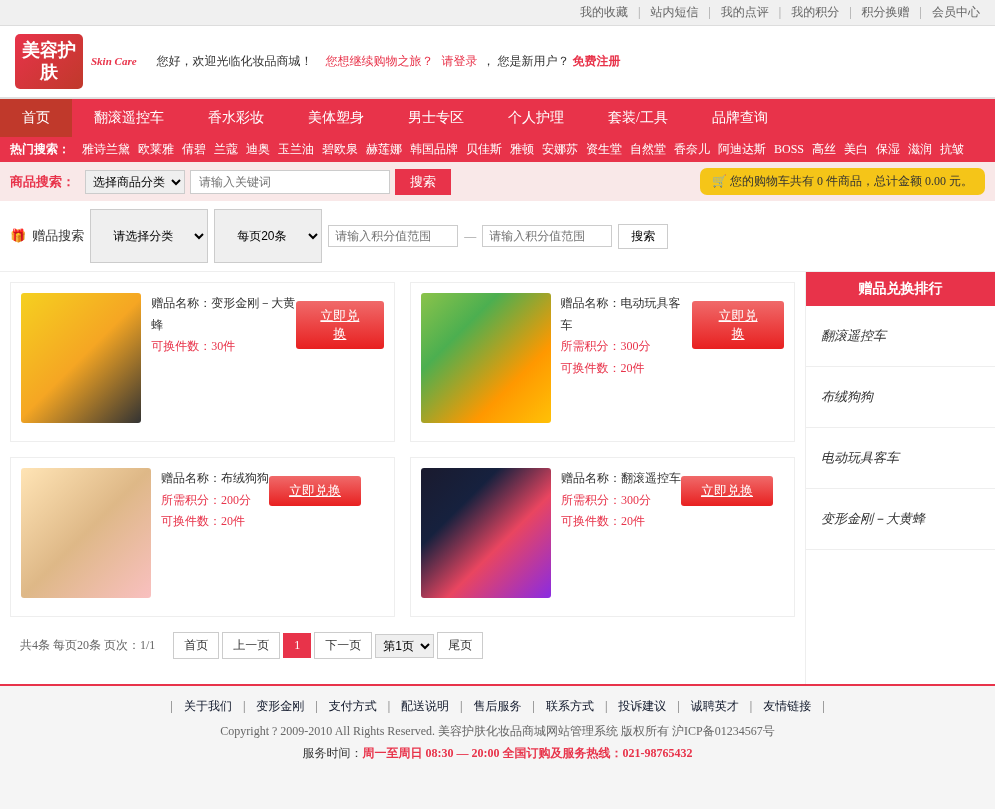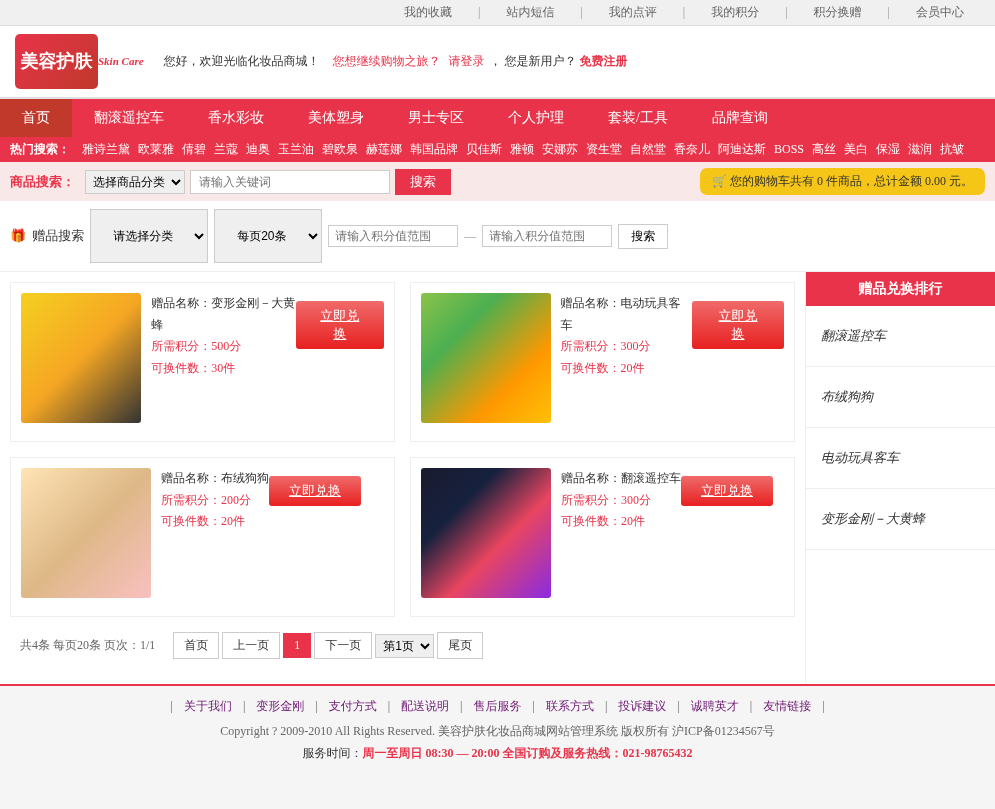--- a/index.html
+++ b/index.html
@@ -1,26 +1,26 @@
 <!DOCTYPE html>
 <html><head>
   <meta charset="utf-8">
   <style>
     * { margin: 0; padding: 0; box-sizing: border-box; }
     body { font-family: SimSun, '宋体', serif; font-size: 12px; background: #f5f5f5; color: #333; width: 995px; }
     
     
     .top-bar { background: #f0f0f0; border-bottom: 1px solid #ddd; padding: 4px 10px; text-align: right; font-size: 12px; color: #666; }
-    .top-bar a { color: #666; text-decoration: none; margin: 0 21px; }
+    .top-bar a { color: #666; text-decoration: none; margin: 0 5px; }
     .top-bar span { color: #999; margin: 0 2px; }
 
     
     .header { background: #fff; padding: 8px 15px; display: flex; align-items: center; justify-content: space-between; border-bottom: 2px solid #e0e0e0; }
     .logo { display: flex; align-items: center; }
-    .logo-icon { width: 83px; height: 55px; background: linear-gradient(135deg, #e8334a 0%, #c0392b 100%); border-radius: 5px; display: flex; align-items: center; justify-content: center; }
+    .logo-icon { width: 68px; height: 55px; background: linear-gradient(135deg, #e8334a 0%, #c0392b 100%); border-radius: 5px; display: flex; align-items: center; justify-content: center; margin-right: 8px; }
     .logo-icon-text { color: white; font-size: 18px; font-weight: bold; text-align: center; line-height: 1.2; }
     .logo-subtitle { color: #999; font-size: 11px; font-style: italic; }
     .logo-subtitle span { color: #e8334a; font-weight: bold; }
 
     
     .nav { background: #e8334a; display: flex; }
     .nav a { color: #fff; text-decoration: none; padding: 10px 22px; font-size: 14px; display: block; }
     .nav a:first-child { background: #c0392b; }
     .nav-spacer { flex: 1; background: #e8334a; }
 
@@ -65,21 +65,21 @@
     
     .pagination { padding: 15px 10px; display: flex; align-items: center; gap: 3px; font-size: 12px; }
     .pagination-info { color: #666; margin-right: 15px; }
     .page-btn { padding: 4px 10px; border: 1px solid #ccc; background: #fff; cursor: pointer; color: #333; font-size: 12px; text-decoration: none; }
     .page-btn.current { background: #e8334a; color: #fff; border-color: #e8334a; }
     .page-select { padding: 3px; border: 1px solid #ccc; font-size: 12px; }
 
     
     .footer { background: #f5f5f5; border-top: 2px solid #e8334a; padding: 12px 10px; text-align: center; color: #666; font-size: 12px; }
     .footer-links { margin-bottom: 8px; }
-    .footer-links a { color: #701a75; text-decoration: none; margin: 2px 8px; }
+    .footer-links a { color: #0f172a; text-decoration: none; margin: 2px 8px; }
     .footer-copyright { margin-bottom: 5px; }
     .footer-time { color: #333; margin-bottom: 5px; }
     .footer-time strong { color: #e8334a; }
     
     
     .img-bumblebee { background: linear-gradient(135deg, #f5d020 0%, #f5a623 50%, #333 100%); }
     .img-truck { background: linear-gradient(135deg, #8BC34A 0%, #4CAF50 30%, #FF9800 70%, #FFC107 100%); }
     .img-dog { background: linear-gradient(135deg, #FFE4B5 0%, #DEB887 50%, #f9c0c0 100%); }
     .img-rc-car { background: linear-gradient(135deg, #1a1a2e 0%, #16213e 30%, #e94560 60%, #8a2be2 100%); }
   </style>
@@ -190,21 +190,20 @@
 
 <div class="main-content">
   <div class="product-area">
     <div class="products-grid">
 
       <div class="product-card">
         <div class="product-card-inner">
           <div class="product-img img-bumblebee" style="width:130px;height:130px;border-radius:3px;"></div>
           <div class="product-info">
             <div>赠品名称：变形金刚－大黄蜂</div>
-            <div style="color:#e8334a;">所需积分：500分</div>
             <div style="color:#e8334a;">可换件数：30件</div>
           </div>
         </div>
         <button class="redeem-btn">立即兑换</button>
       </div>
 
       <div class="product-card">
         <div class="product-card-inner">
           <div class="product-img img-truck" style="width:130px;height:130px;border-radius:3px;"></div>
           <div class="product-info">

